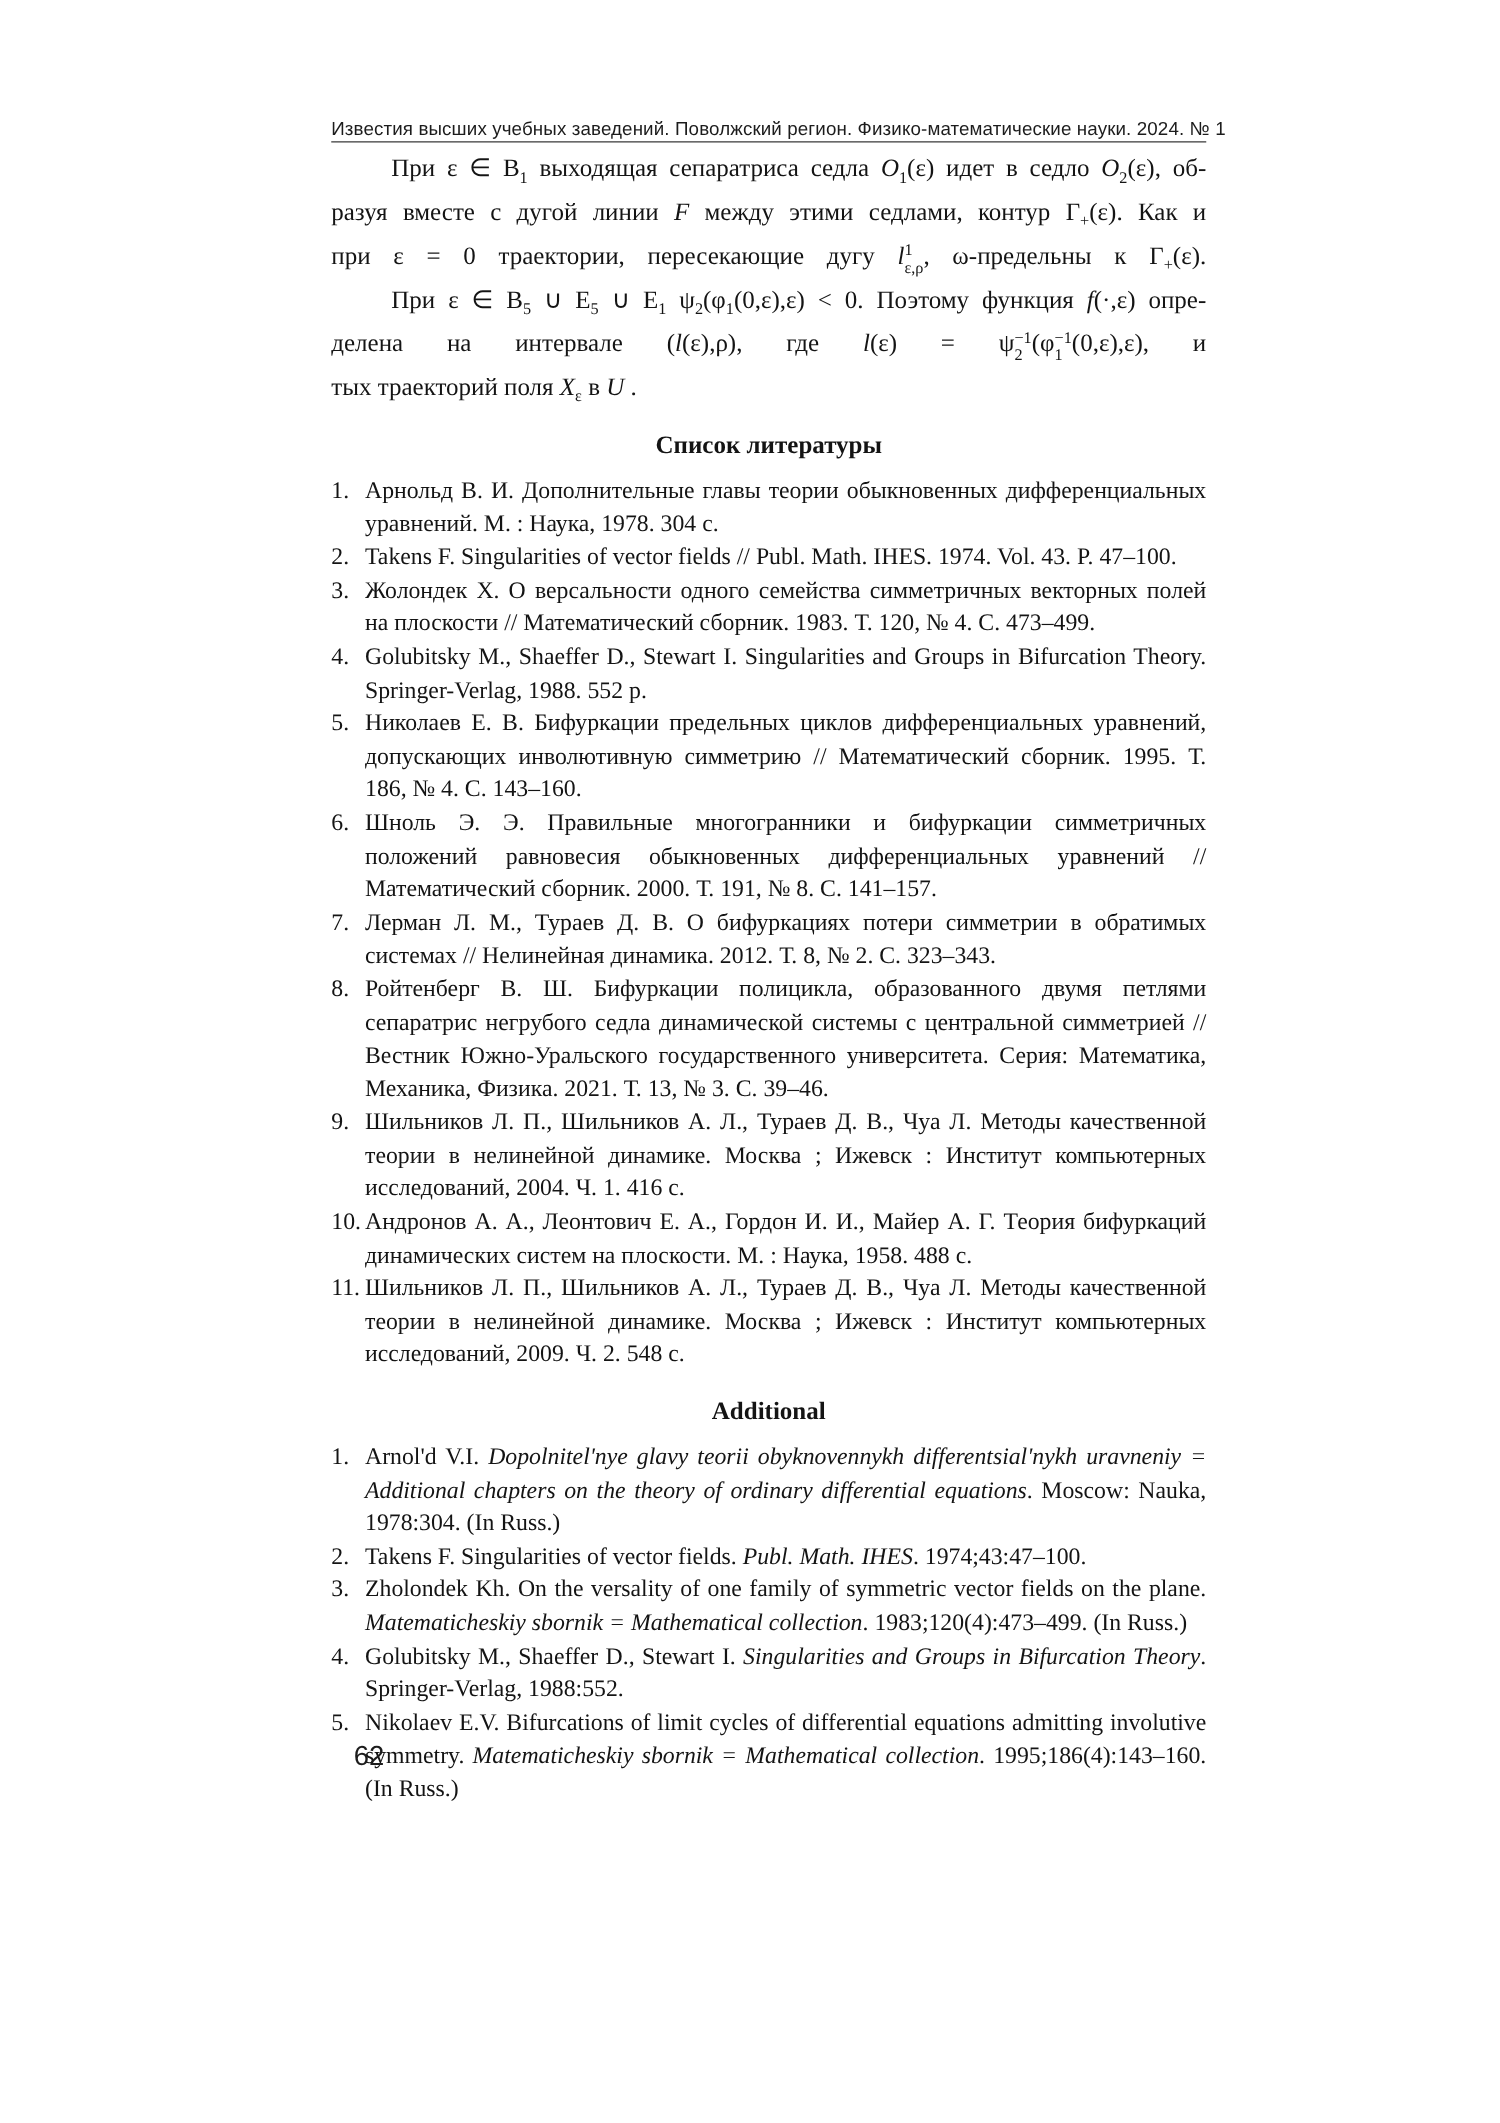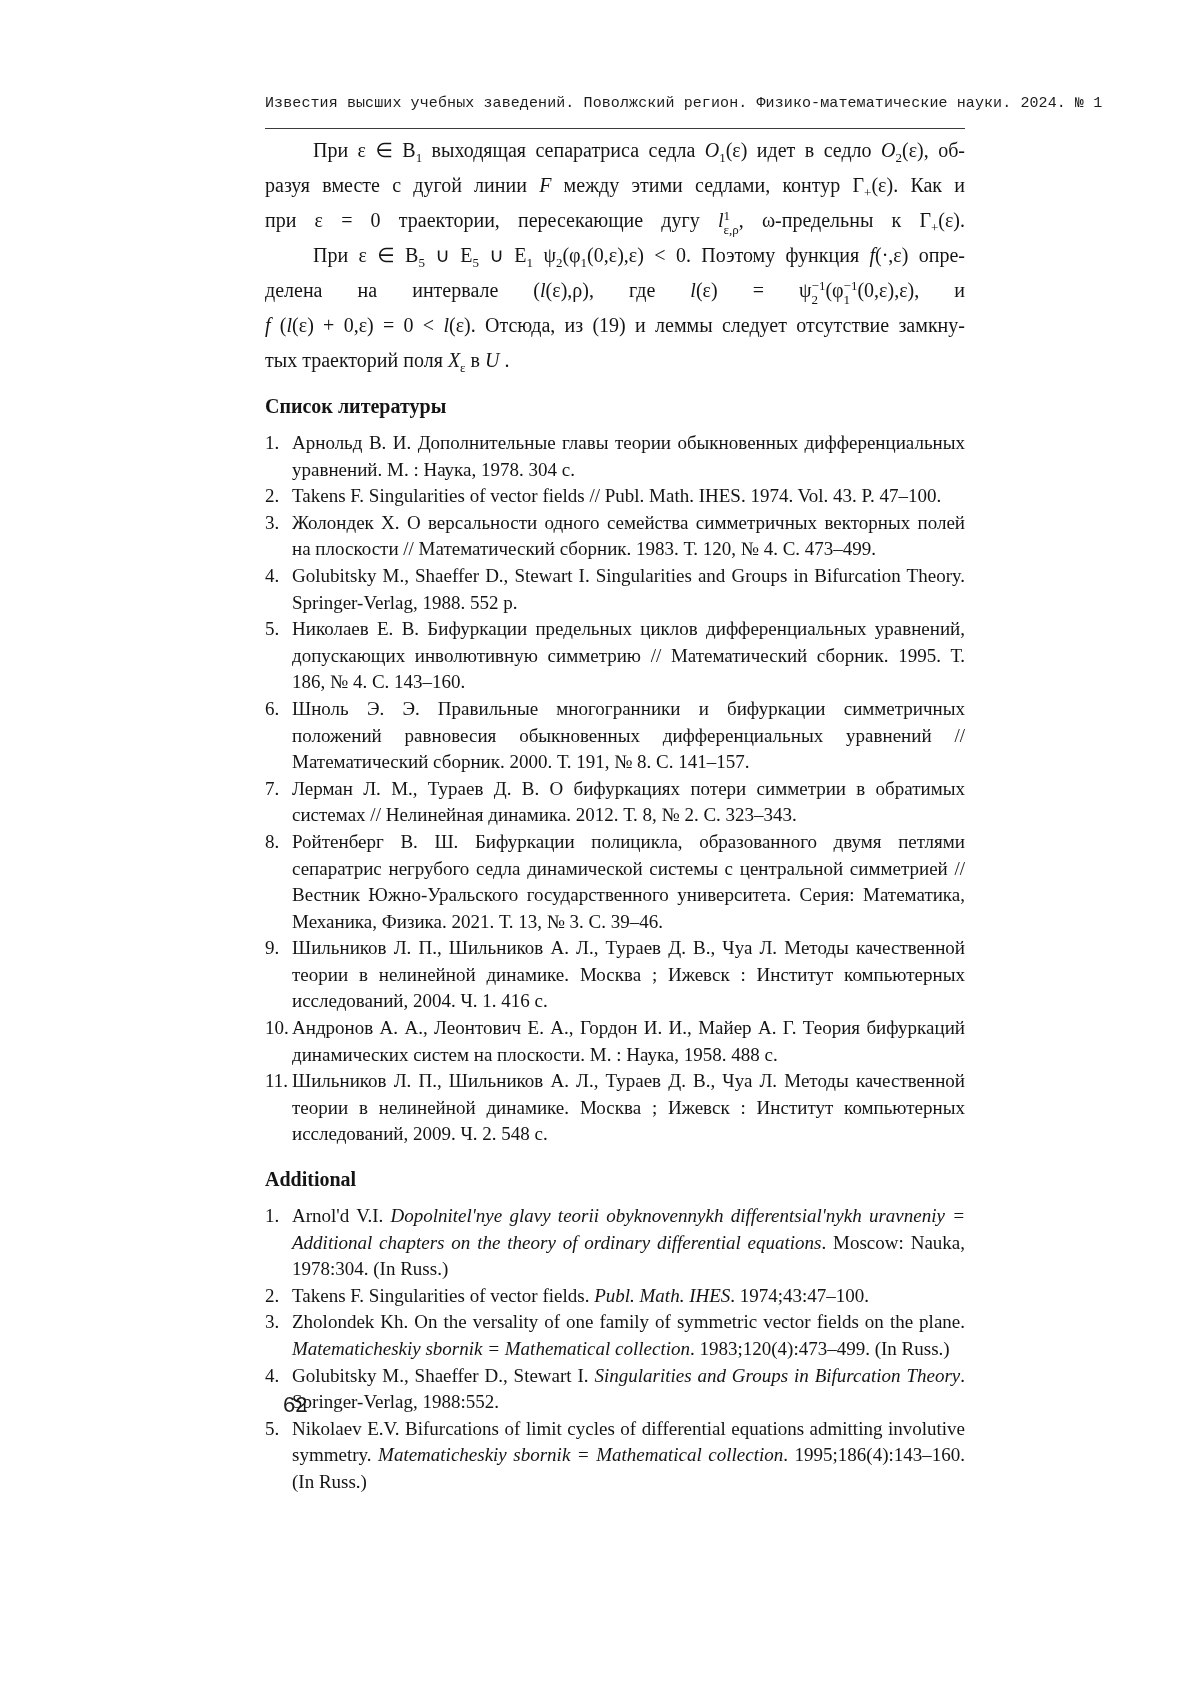--- a/index.html
+++ b/index.html
@@ -10,26 +10,26 @@
     color: #141414;
     position: relative;
     overflow: hidden;
   }
   .content {
     position: absolute;
     left: 265px; top: 95px;
     width: 700px;
   }
   .journal-header {
-    font-family: Liberation Mono, monospace;
+    font-family: Liberation Sans, sans-serif;
     font-size: 15px;
     color: #1c1c1c;
     text-align: right;
     letter-spacing: 0.1px;
-    padding-bottom: 16px;
+    padding-bottom: 1px;
     border-bottom: 1.5px solid #3a3a3a;
     white-space: nowrap;
   }
   .bodytext {
     margin-top: 4px;
     font-size: 20px;
     line-height: 35px;
   }
   .jline { text-align: justify; text-align-last: justify; }
   .leftline { text-align: left; }
@@ -39,21 +39,21 @@
     display: inline-block;
     vertical-align: -0.5em;
     line-height: 1.05;
     font-size: 0.65em;
     text-align: left;
   }
   .stk span { display: block; }
   .sec-title {
     font-size: 20px;
     font-weight: bold;
-    text-align: left;
+    text-align: center;
     margin: 17px 0 12px 0;
   }
   .reflist {
     list-style: none;
     margin: 0; padding: 0;
     font-size: 19px;
     line-height: 26.6px;
   }
   .ref-item {
     position: relative;
@@ -78,21 +78,20 @@
 
   <div class="bodytext">
     <div class="jline indent">При ε ∈ B<sub>1</sub> выходящая сепаратриса седла <i>O</i><sub>1</sub>(ε) идет в седло <i>O</i><sub>2</sub>(ε), об-</div>
     <div class="jline">разуя вместе с дугой линии <i>F</i> между этими седлами, контур Γ<sub>+</sub>(ε). Как и</div>
     <div class="jline">при ε = 0 траектории, пересекающие дугу <i>l</i><span class="stk"><span>1</span><span>ε,ρ</span></span>, ω-предельны к Γ<sub>+</sub>(ε).</div>
   </div>
 
   <div class="bodytext" style="margin-top:0">
     <div class="jline indent">При ε ∈ B<sub>5</sub> ∪ E<sub>5</sub> ∪ E<sub>1</sub> ψ<sub>2</sub>(φ<sub>1</sub>(0,ε),ε) &lt; 0. Поэтому функция <i>f</i>(·,ε) опре-</div>
     <div class="jline">делена на интервале (<i>l</i>(ε),ρ), где <i>l</i>(ε) = ψ<span class="stk"><span>−1</span><span>2</span></span>(φ<span class="stk"><span>−1</span><span>1</span></span>(0,ε),ε), и</div>
-    <div class="jline"><i>f</i> (<i>l</i>(ε) + 0,ε) = 0 &lt; <i>l</i>(ε). Отсюда, из (19) и леммы следует отсутствие замкну-</div>
     <div class="leftline">тых траекторий поля <i>X</i><sub>ε</sub> в <i>U</i> .</div>
   </div>
 
   <div class="sec-title">Список литературы</div>
 
   <ol class="reflist">
     <li class="ref-item"><span class="ref-num">1.</span><span>Арнольд В. И. Дополнительные главы теории обыкновенных дифференциальных уравнений. М. : Наука, 1978. 304 с.</span></li>
     <li class="ref-item"><span class="ref-num">2.</span><span>Takens F. Singularities of vector fields // Publ. Math. IHES. 1974. Vol. 43. P. 47–100.</span></li>
     <li class="ref-item"><span class="ref-num">3.</span><span>Жолондек Х. О версальности одного семейства симметричных векторных полей на плоскости // Математический сборник. 1983. Т. 120, № 4. С. 473–499.</span></li>
     <li class="ref-item"><span class="ref-num">4.</span><span>Golubitsky M., Shaeffer D., Stewart I. Singularities and Groups in Bifurcation Theory. Springer-Verlag, 1988. 552 p.</span></li>

